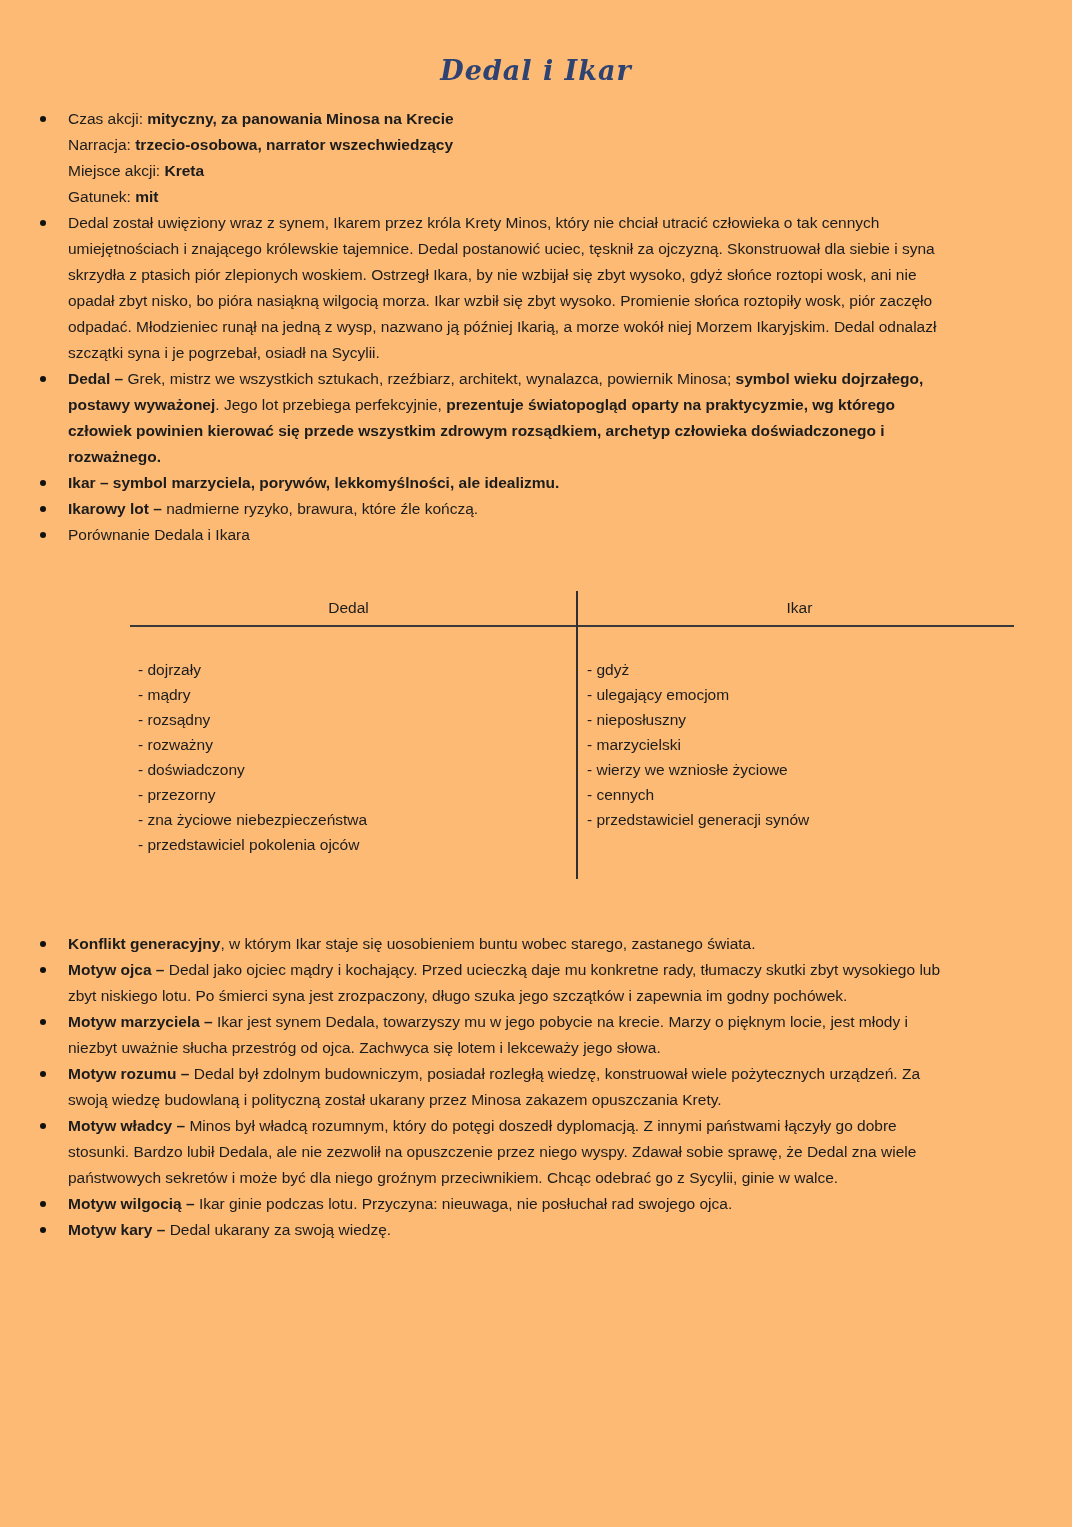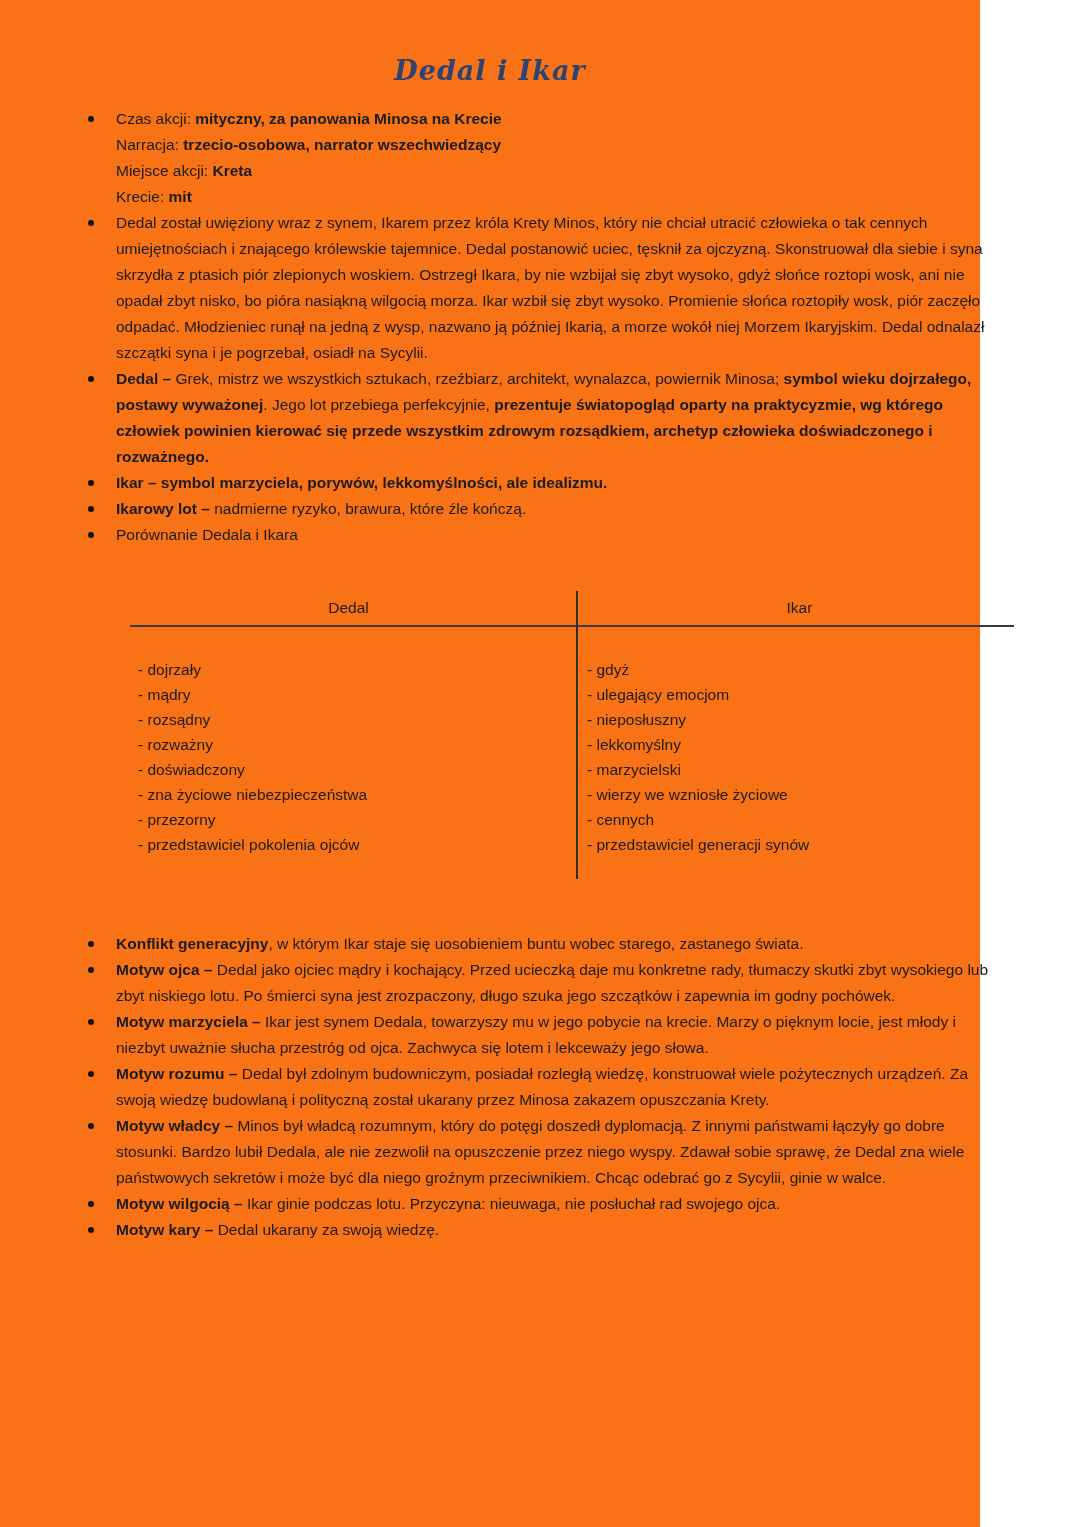--- a/index.html
+++ b/index.html
@@ -6,36 +6,36 @@
   html, body { background:#ffffff; }
   body {
     width:1080px; height:1527px;
     overflow:hidden;
     font-family:"Liberation Sans", sans-serif;
     font-size:15.5px;
     line-height:26px;
     color:#1c1c1c;
     position:relative;
   }
-  .page { width:980px; height:1527px; background:#f97316; }
+  .page { width:1072px; height:1527px; background:#fdba74; }
 
   .title {
     text-align:center;
     padding-top:56px;
     font-family:"DejaVu Serif", serif;
     font-style:italic;
     font-weight:700;
     font-size:27px;
     line-height:30px;
     letter-spacing:1px;
   }
 
   ul.bullets {
     list-style:none;
-    margin:20px 66px 0 116px;
+    margin:20px 66px 0 68px;
     width:884px;
   }
   ul.bullets.bottom { margin-top:52px; }
   ul.bullets > li { position:relative; }
   ul.bullets > li::before {
     content:"";
     position:absolute;
     left:-28px; top:10px;
     width:6px; height:6px;
     border-radius:50%;
@@ -81,21 +81,21 @@
 
 <div class="page">
 
   <h1 class="title" style="color: rgb(46, 67, 114);">Dedal i Ikar</h1>
 
   <ul class="bullets">
       <li>
         <div><span>Czas akcji: </span><span class="b">mityczny, za panowania Minosa na Krecie</span></div>
         <div><span>Narracja: </span><span class="b">trzecio-osobowa, narrator wszechwiedzący</span></div>
         <div><span>Miejsce akcji: </span><span class="b">Kreta</span></div>
-        <div><span>Krecie: </span><span class="b">mit</span></div>
+        <div><span>Gatunek: </span><span class="b">mit</span></div>
       </li>
       <li>
         <div><span>Dedal został uwięziony wraz z synem, Ikarem przez króla Krety Minos, który nie chciał utracić człowieka o tak cennych umiejętnościach i znającego królewskie tajemnice. Dedal postanowić uciec, tęsknił za ojczyzną. Skonstruował dla siebie i syna skrzydła z ptasich piór zlepionych woskiem. Ostrzegł Ikara, by nie wzbijał się zbyt wysoko, gdyż słońce roztopi wosk, ani nie opadał zbyt nisko, bo pióra nasiąkną wilgocią morza. Ikar wzbił się zbyt wysoko. Promienie słońca roztopiły wosk, piór zaczęło odpadać. Młodzieniec runął na jedną z wysp, nazwano ją później Ikarią, a morze wokół niej Morzem Ikaryjskim. Dedal odnalazł szczątki syna i je pogrzebał, osiadł na Sycylii.</span></div>
       </li>
       <li>
         <div><span class="b">Dedal –</span><span> Grek, mistrz we wszystkich sztukach, rzeźbiarz, architekt, wynalazca, powiernik Minosa; </span><span class="b">symbol wieku dojrzałego, postawy wyważonej</span><span>. Jego lot przebiega perfekcyjnie, </span><span class="b">prezentuje światopogląd oparty na praktycyzmie, wg którego człowiek powinien kierować się przede wszystkim zdrowym rozsądkiem, archetyp człowieka doświadczonego i rozważnego.</span></div>
       </li>
       <li>
         <div><span class="b">Ikar – symbol marzyciela, porywów, lekkomyślności, ale idealizmu.</span></div>
       </li>
@@ -113,29 +113,28 @@
       <div class="th left">Dedal</div>
       <div class="th right">Ikar</div>
     </div>
     <div class="tbody">
       <div class="col left">
           <div class="trow">- dojrzały</div>
           <div class="trow">- mądry</div>
           <div class="trow">- rozsądny</div>
           <div class="trow">- rozważny</div>
           <div class="trow">- doświadczony</div>
+          <div class="trow">- przezorny</div>
           <div class="trow">- zna życiowe niebezpieczeństwa</div>
-          <div class="trow">- przezorny</div>
           <div class="trow">- przedstawiciel pokolenia ojców</div>
         </div>
       <div class="col right">
           <div class="trow">- gdyż</div>
           <div class="trow">- ulegający emocjom</div>
           <div class="trow">- nieposłuszny</div>
-          <div class="trow">- lekkomyślny</div>
           <div class="trow">- marzycielski</div>
           <div class="trow">- wierzy we wzniosłe życiowe</div>
           <div class="trow">- cennych</div>
           <div class="trow">- przedstawiciel generacji synów</div>
         </div>
     </div>
   </div>
 
   <ul class="bullets bottom">
       <li>

